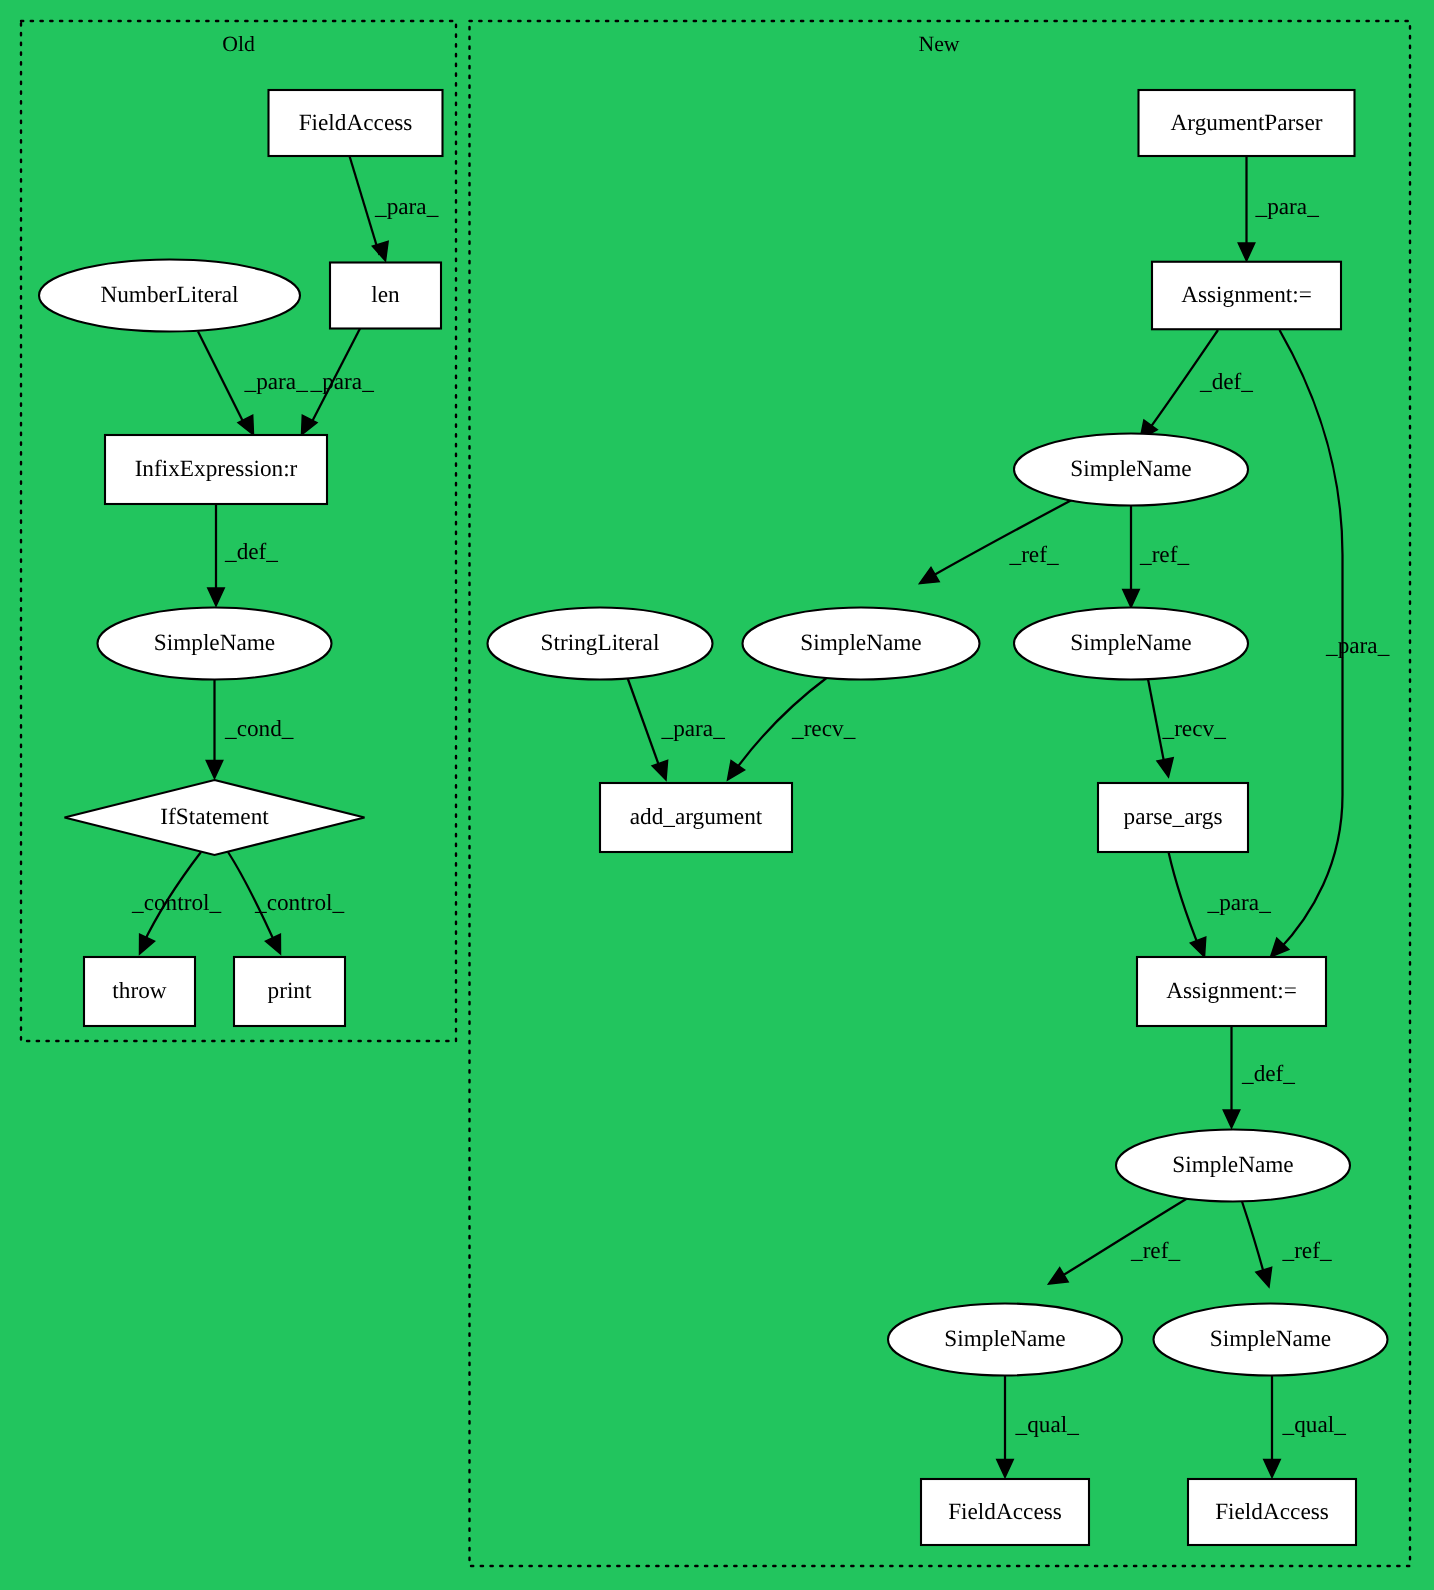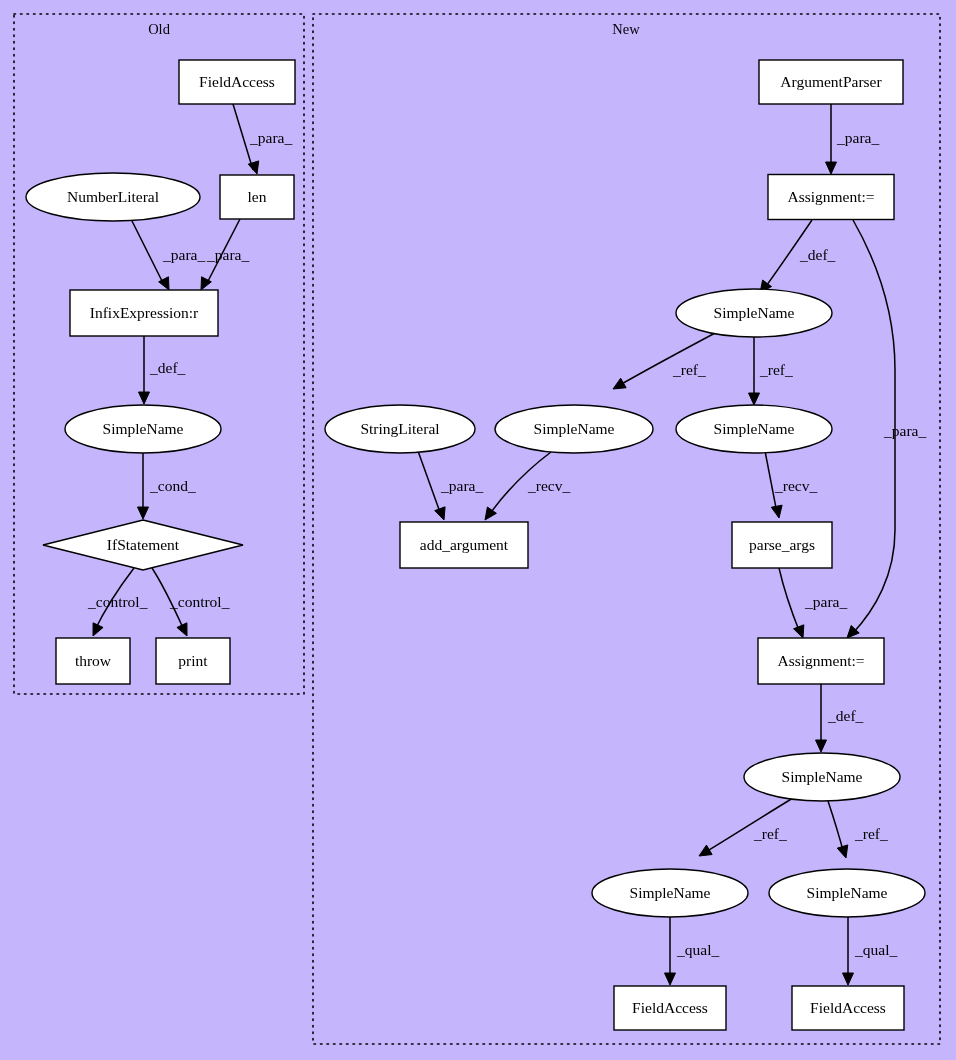--- a/index.html
+++ b/index.html
@@ -4,21 +4,21 @@
 <style>
   html, body {
     margin: 0;
     padding: 0;
     background: #ffffff;
   }
   #canvas {
     position: relative;
     width: 956px;
     height: 1060px;
-    background: #c4b5fd;
+    background: #22c55e;
     font-family: "Liberation Serif", "DejaVu Serif", serif;
   }
   #graph-svg {
     position: absolute;
     top: 0;
     left: 0;
     width: 956px;
     height: 1060px;
   }
   .cluster-rect {

